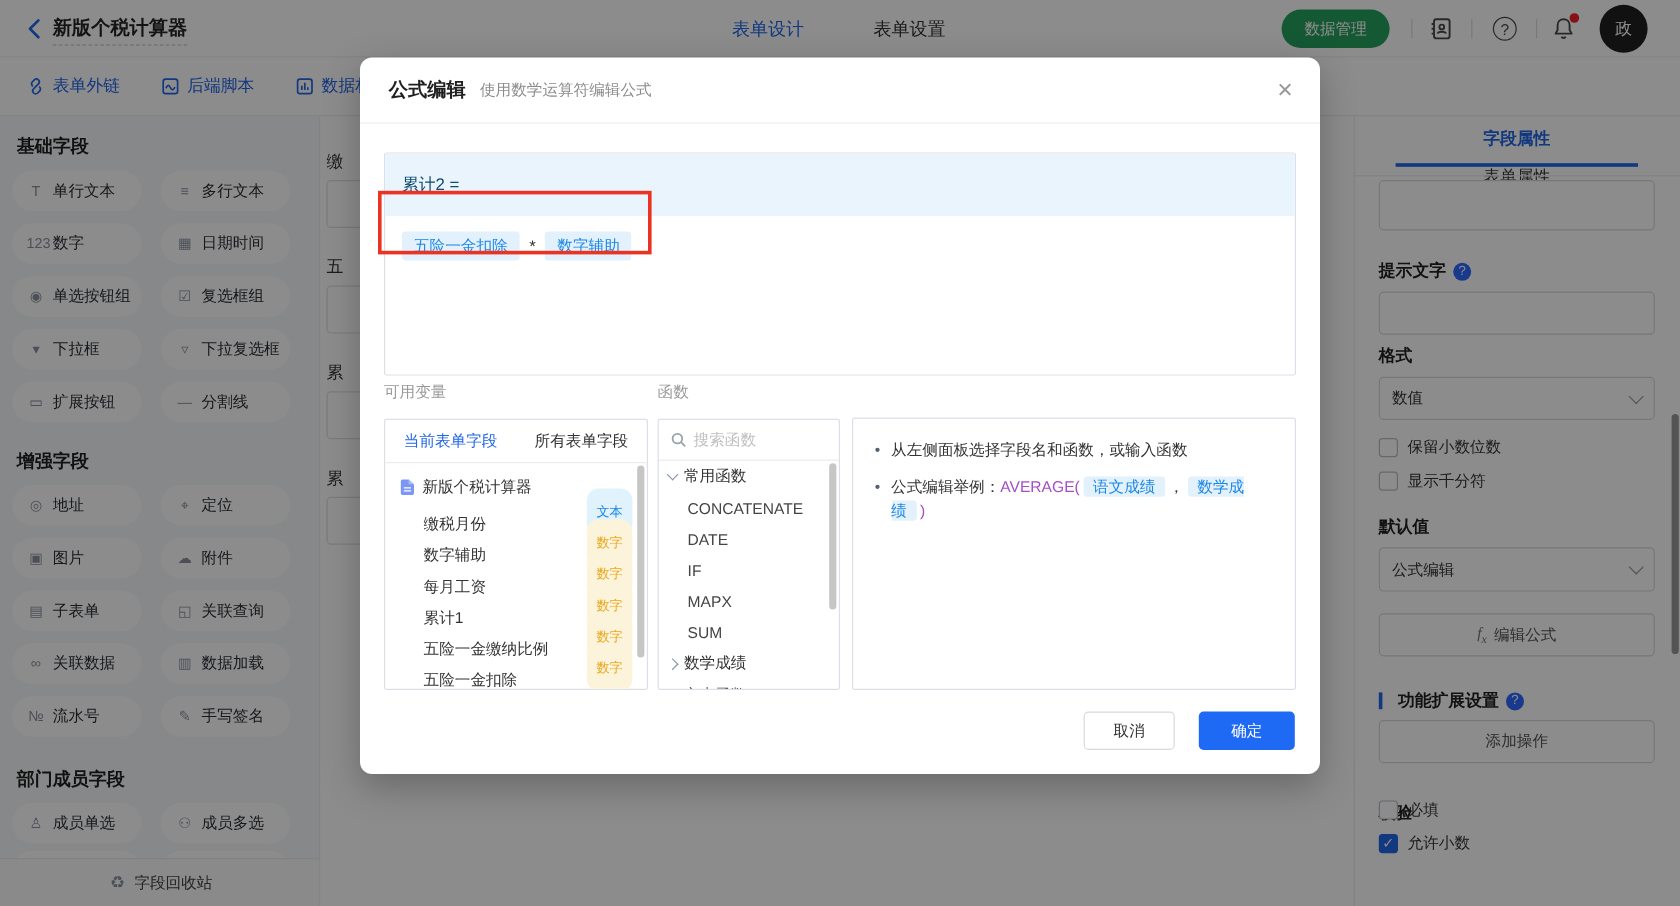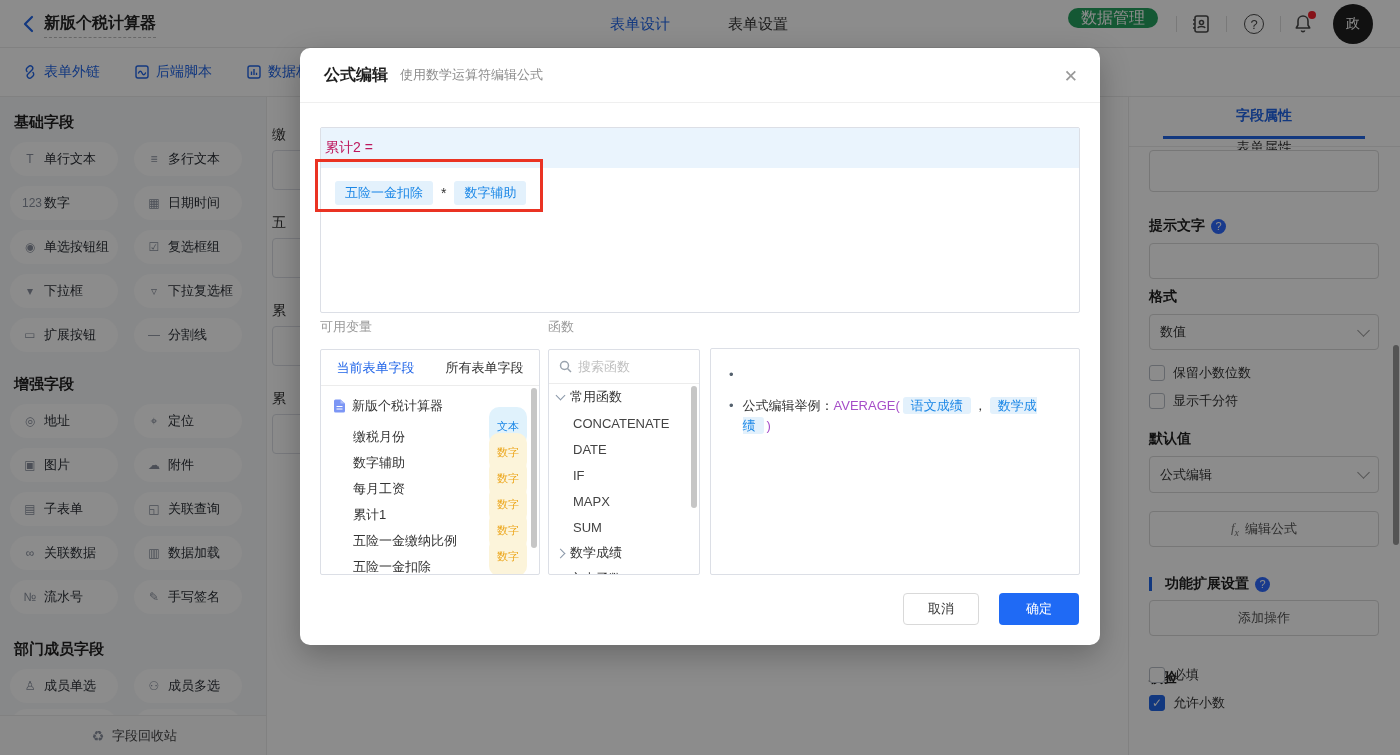--- a/index.html
+++ b/index.html
@@ -9,22 +9,22 @@
 
   
   #topbar { position:absolute; left:0; top:0; width:1400px; height:48px; background:#fff;
     border-bottom:1px solid #ebebeb; }
   #back-btn { position:absolute; left:18px; top:13px; width:22px; height:22px; cursor:pointer; }
   #app-title { position:absolute; left:44px; top:13px; font-size:16px; font-weight:bold; color:#262626;
     padding-bottom:3px; border-bottom:1px dashed #bdbdbd; }
   #top-tabs { position:absolute; left:610px; top:15px; display:flex; gap:58px; font-size:15px; }
   #top-tabs .tab { color:#333; cursor:pointer; }
   #top-tabs .tab.active { color:#2266e8; }
-  #data-manage { position:absolute; left:1068px; top:8px; width:90px; height:20px; border-radius:16px;
-    background:#26a05f; color:#fff; font-size:16px; display:flex; align-items:center; justify-content:center; cursor:pointer; }
+  #data-manage { position:absolute; left:1068px; top:8px; width:90px; height:32px; border-radius:16px;
+    background:#26a05f; color:#fff; font-size:13px; display:flex; align-items:center; justify-content:center; cursor:pointer; }
   .tb-sep { position:absolute; top:16px; width:1px; height:16px; background:#ddd; }
   .tb-ic { position:absolute; top:13px; width:22px; height:22px; color:#4a4a4a; }
   #help-icon { border:1.6px solid #4a4a4a; border-radius:50%; width:20px; height:20px; top:14px;
     display:flex; align-items:center; justify-content:center; font-size:13px; }
   #bell-dot { position:absolute; left:1308px; top:11px; width:8px; height:8px; border-radius:50%; background:#f5222d; }
   #avatar { position:absolute; left:1333px; top:4px; width:40px; height:40px; border-radius:50%;
     background:#1f1f1f; color:#fff; font-size:14px; display:flex; align-items:center; justify-content:center; }
 
   
   #toolbar { position:absolute; left:0; top:48px; width:1400px; height:49px; background:#fff;
@@ -86,21 +86,21 @@
   
   #modal { position:absolute; left:300px; top:48px; width:800px; height:597px; background:#fff;
     border-radius:10px; box-shadow:0 10px 30px rgba(0,0,0,0.25); z-index:60; }
   #modal-header { position:absolute; left:0; top:0; width:100%; height:55px; border-bottom:1px solid #efefef;
     display:flex; align-items:center; padding:0 24px; gap:12px; }
   #modal-title { font-size:16px; font-weight:bold; color:#1f1f1f; }
   #modal-subtitle { font-size:13px; color:#8c8c8c; }
   #modal-close { position:absolute; right:22px; top:18px; font-size:17px; color:#999; cursor:pointer; }
 
   #formula-box { position:absolute; left:20px; top:79px; width:760px; height:186px; border:1px solid #dcdfe6; border-radius:2px; }
-  #formula-target { height:40px; background:#eaf4fd; display:flex; align-items:center; padding:0 4px; font-size:14px; color:#be185d; }
+  #formula-target { height:52px; background:#eaf4fd; display:flex; align-items:center; padding:0 14px; font-size:14px; color:#0c4a6e; }
   #formula-body { padding:13px 14px; display:flex; align-items:center; flex-wrap:wrap; }
   .chip { background:#e3f1fc; color:#1b87e6; font-size:13px; padding:3px 10px; border-radius:3px; margin-right:8px; cursor:pointer; }
   .op { color:#333; font-size:14px; margin-right:8px; }
 
   #red-box { position:absolute; left:315px; top:159px; width:228px; height:53px; border:3px solid #ea3323; z-index:70; pointer-events:none; }
 
   .panel-label { position:absolute; top:270px; font-size:13px; color:#999; }
   .m-panel { position:absolute; top:301px; height:226px; border:1px solid #dcdfe6; border-radius:2px; background:#fff; overflow:hidden; }
   #vars-panel { left:20px; width:220px; }
   #vars-tabs { height:36px; border-bottom:1px solid #ececec; display:flex; }
@@ -476,20 +476,21 @@
           <span class="g-chev right"></span>
           <span>文本函数</span>
         </div>
       </div>
     <div class="v-scroll" style="top:36px; height:122px"></div>
   </div>
 
   <div id="tips-panel">
       <div class="tip-row">
         <span class="tip-dot">•</span>
+        <span>从左侧面板选择字段名和函数，或输入函数</span>
       </div>
       <div class="tip-row">
         <span class="tip-dot">•</span>
         <span>公式编辑举例：<span class="tip-fn">AVERAGE(</span><span class="tip-chip">语文成绩</span>，<span class="tip-chip">数学成绩</span><span class="tip-fn">)</span></span>
       </div>
     </div>
 
   <div id="cancel-btn">取消</div>
   <div id="confirm-btn">确定</div>
 </div>

